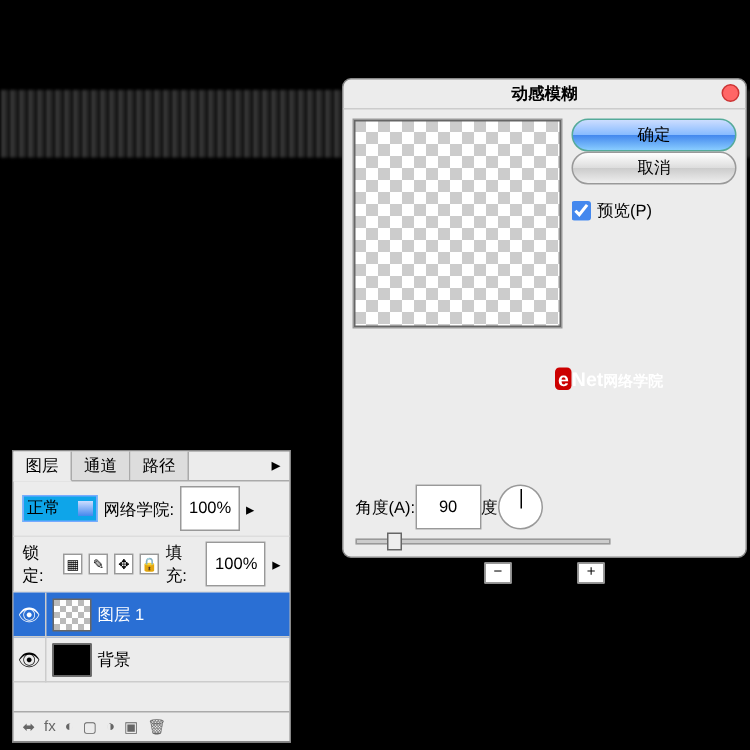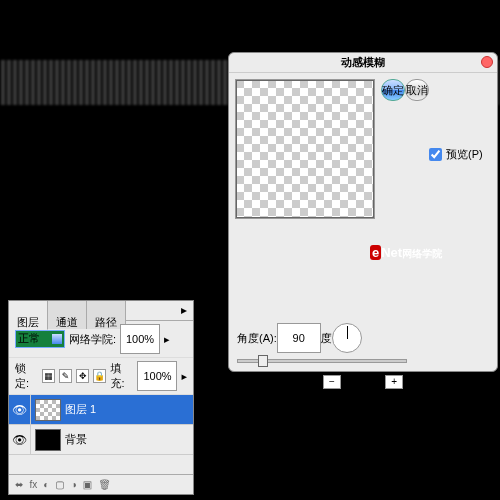--- a/index.html
+++ b/index.html
@@ -3,45 +3,45 @@
 <meta charset="utf-8">
 <style>
 *{box-sizing:border-box;margin:0;padding:0;font-family:"Microsoft YaHei",sans-serif}
 body{width:500px;height:500px;background:#000;position:relative;overflow:hidden}
 .noise{position:absolute;top:60px;left:0;width:500px;height:45px;background:repeating-linear-gradient(90deg,#000 0 1px,#555 1px 2px,#888 2px 3px,#333 3px 4px,#666 4px 5px,#222 5px 6px);filter:blur(1px);opacity:.6}
 .dialog{position:absolute;top:52px;left:228px;width:270px;height:320px;background:#ececec;border:1px solid #888;border-radius:6px}
 .titlebar{height:20px;display:flex;align-items:center;justify-content:center;border-bottom:1px solid #ccc;position:relative;font-size:11px;font-weight:700}
 .closebtn{position:absolute;right:4px;top:3px;width:12px;height:12px;border-radius:50%;background:#f66;border:1px solid #c33}
 .dbody{padding:6px;display:flex;gap:6px}
 .preview{width:140px;height:140px;background:repeating-conic-gradient(#fff 0 25%,#ccc 0 50%) 0 0/16px 16px;border:1px solid #999;box-shadow:inset 0 0 0 1px #666}
-.btncol{display:flex;flex-direction:row;gap:0;flex:1}
+.btncol{display:flex;flex-direction:column;gap:0;flex:1}
 .aqua{height:22px;border-radius:11px;border:1px solid #5a9;background:linear-gradient(#cdf,#8bf 49%,#48e 51%,#8cf);font-size:11px;text-align:center;line-height:20px}
 .aqua.cancel{background:linear-gradient(#fff,#ddd 49%,#ccc 51%,#eee);border-color:#999}
 .chk{display:flex;align-items:center;gap:4px;font-size:11px;margin-top:10px}
 .chk input{accent-color:#48e}
 .zoomrow{display:flex;align-items:center;justify-content:center;gap:8px;font-size:11px;margin-top:150px}
 .zbtn{width:18px;height:14px;border:1px solid #999;background:#fff;font-size:10px;text-align:center;line-height:12px}
 .params{position:absolute;bottom:8px;left:8px;right:8px;font-size:11px}
 .prow{display:flex;align-items:center;gap:0;margin:6px 0}
 .pinp{width:44px;height:30px;border:1px solid #999;background:#fff;text-align:center;font-size:11px}
 .anglewheel{width:30px;height:30px;border:1px solid #999;border-radius:50%;background:#fff;position:relative}
 .anglewheel::before{content:"";position:absolute;left:50%;top:2px;width:1px;height:13px;background:#000}
 .slider{width:170px;height:4px;background:#ccc;border:1px solid #999;position:relative;margin-top:4px}
 .slider .thumb{position:absolute;top:-5px;left:20px;width:10px;height:12px;background:#eee;border:1px solid #666}
 .watermark{position:absolute;top:245px;left:370px;font-size:13px;color:#fff}
 .wm1{font-weight:700}
 .wm1 .e{color:#fff;background:#c00;border-radius:3px;padding:0 2px}
 .wm2{font-size:10px;color:#f80}
 .layers{position:absolute;left:8px;top:300px;width:186px;height:195px;background:#ececec;border:1px solid #888}
 .ltabs{display:flex;height:20px;border-bottom:1px solid #aaa;font-size:11px}
-.ltab{padding:14px 8px;border-right:1px solid #aaa;background:#ddd}
+.ltab{padding:2px 8px;border-right:1px solid #aaa;background:#ddd}
 .ltab.active{background:#ececec;border-bottom:1px solid #ececec;margin-bottom:-1px}
 .lclose{margin-left:auto;padding:2px 6px;font-size:12px}
 .lrow{display:flex;align-items:center;gap:4px;padding:3px 6px;font-size:11px;border-bottom:1px solid #ddd}
-.lsel{width:50px;height:18px;border:1px solid #7af;background:#15803d;font-size:11px;padding:0 2px;position:relative}
+.lsel{width:50px;height:18px;border:1px solid #7af;background:#0ea5e9;font-size:11px;padding:0 2px;position:relative}
 .lsel::after{content:"";position:absolute;right:2px;top:3px;width:10px;height:10px;background:linear-gradient(#cdf,#48e)}
 .licon{width:14px;height:14px;border:1px solid #999;background:#fff;display:inline-flex;align-items:center;justify-content:center;font-size:9px}
 .layer{display:flex;align-items:center;height:30px;border-bottom:1px solid #ccc;font-size:11px}
 .eye{width:22px;height:30px;border-right:1px solid #ccc;display:flex;align-items:center;justify-content:center;font-size:12px}
 .lthumb{width:26px;height:22px;margin:0 4px;border:1px solid #666}
 .lthumb.check{background:repeating-conic-gradient(#fff 0 25%,#bbb 0 50%) 0 0/8px 8px}
 .lthumb.black{background:#000}
 .layer.sel{background:#2a6fd4;color:#fff}
 .lbottom{position:absolute;bottom:0;left:0;right:0;height:20px;border-top:1px solid #aaa;display:flex;align-items:center;gap:6px;padding:0 6px;font-size:10px;color:#666}
 </style>

